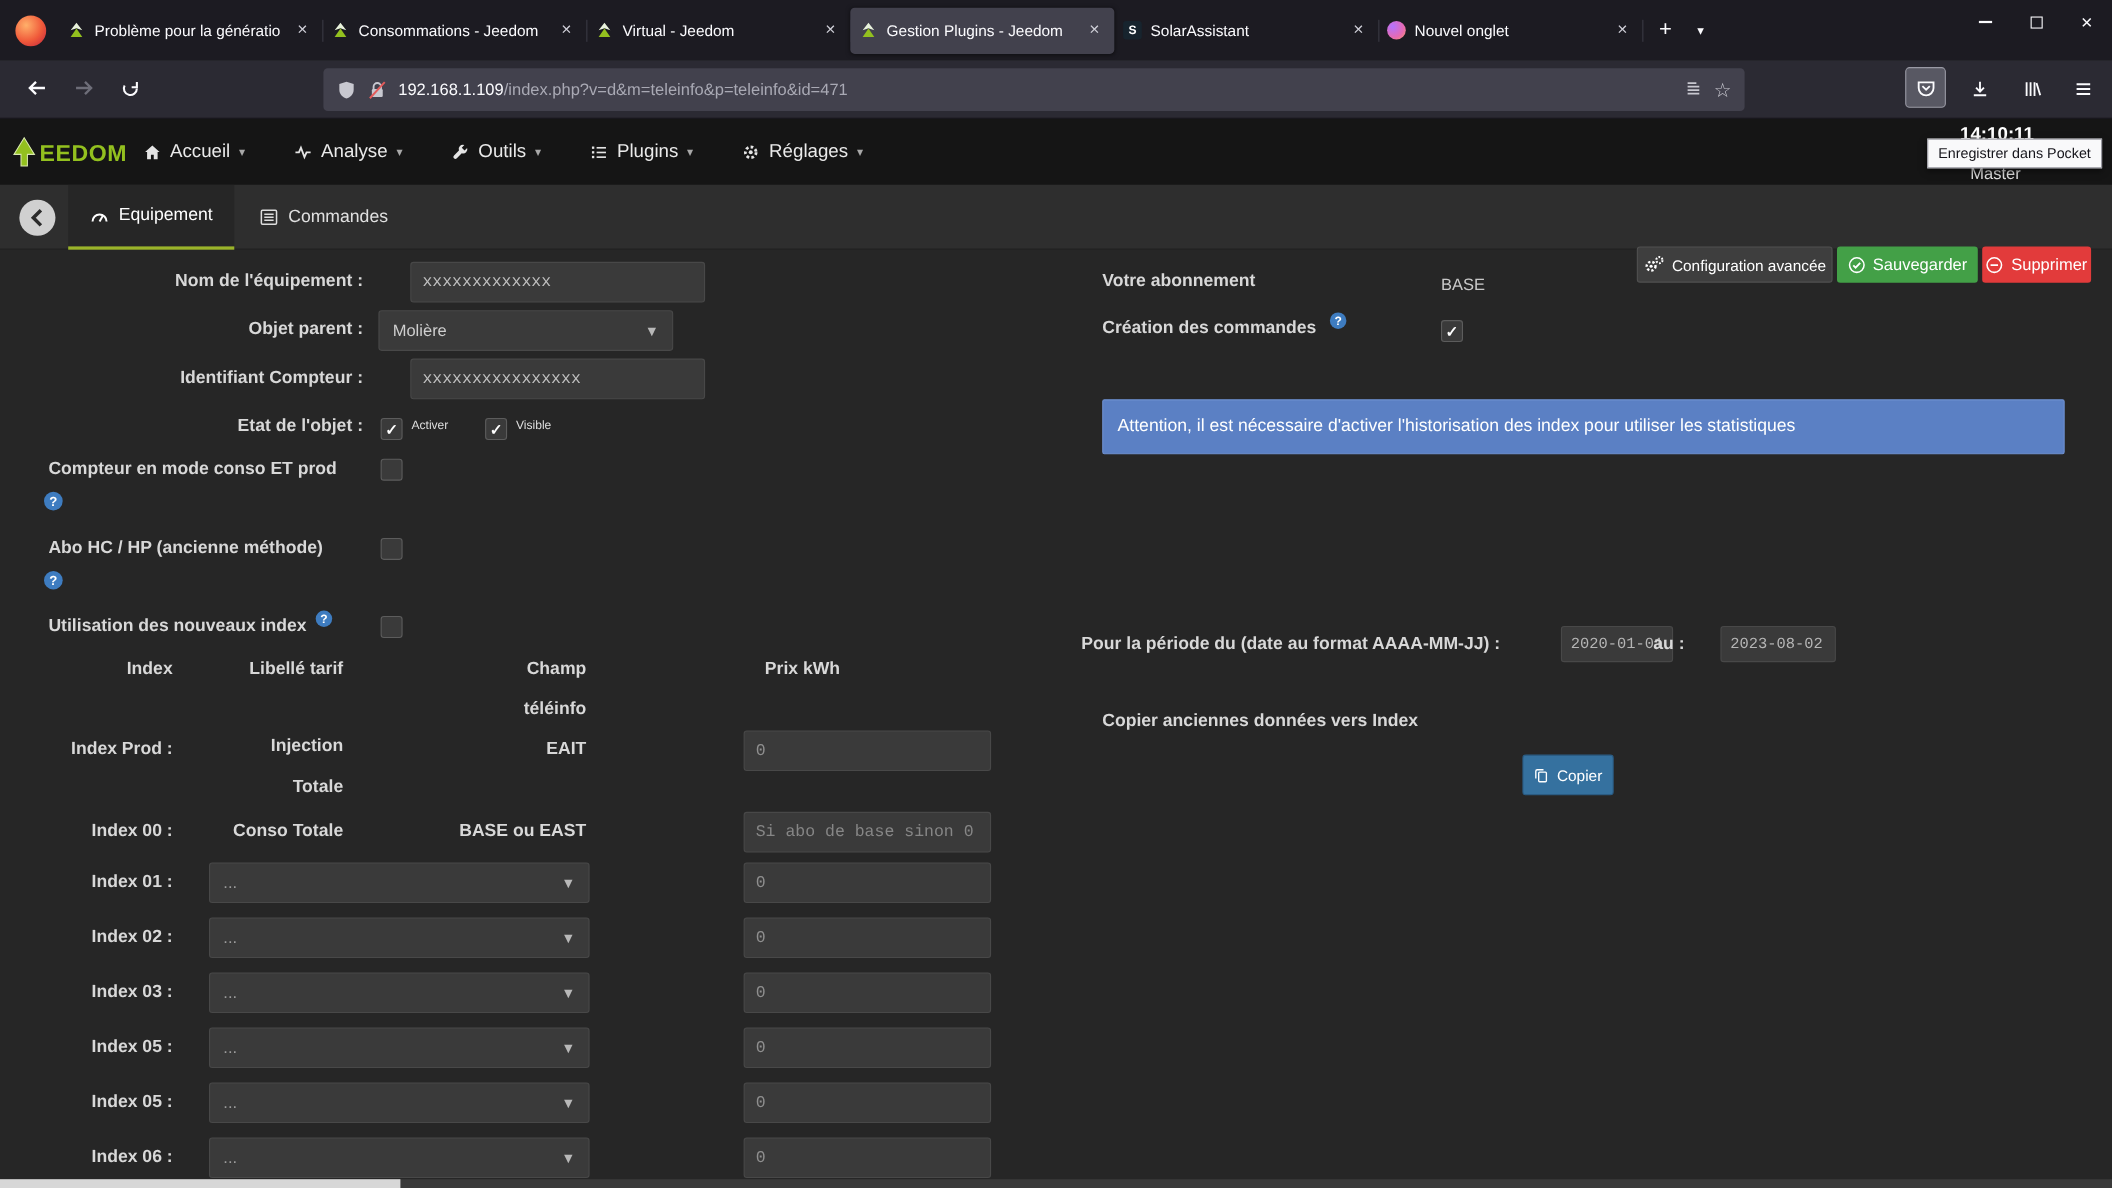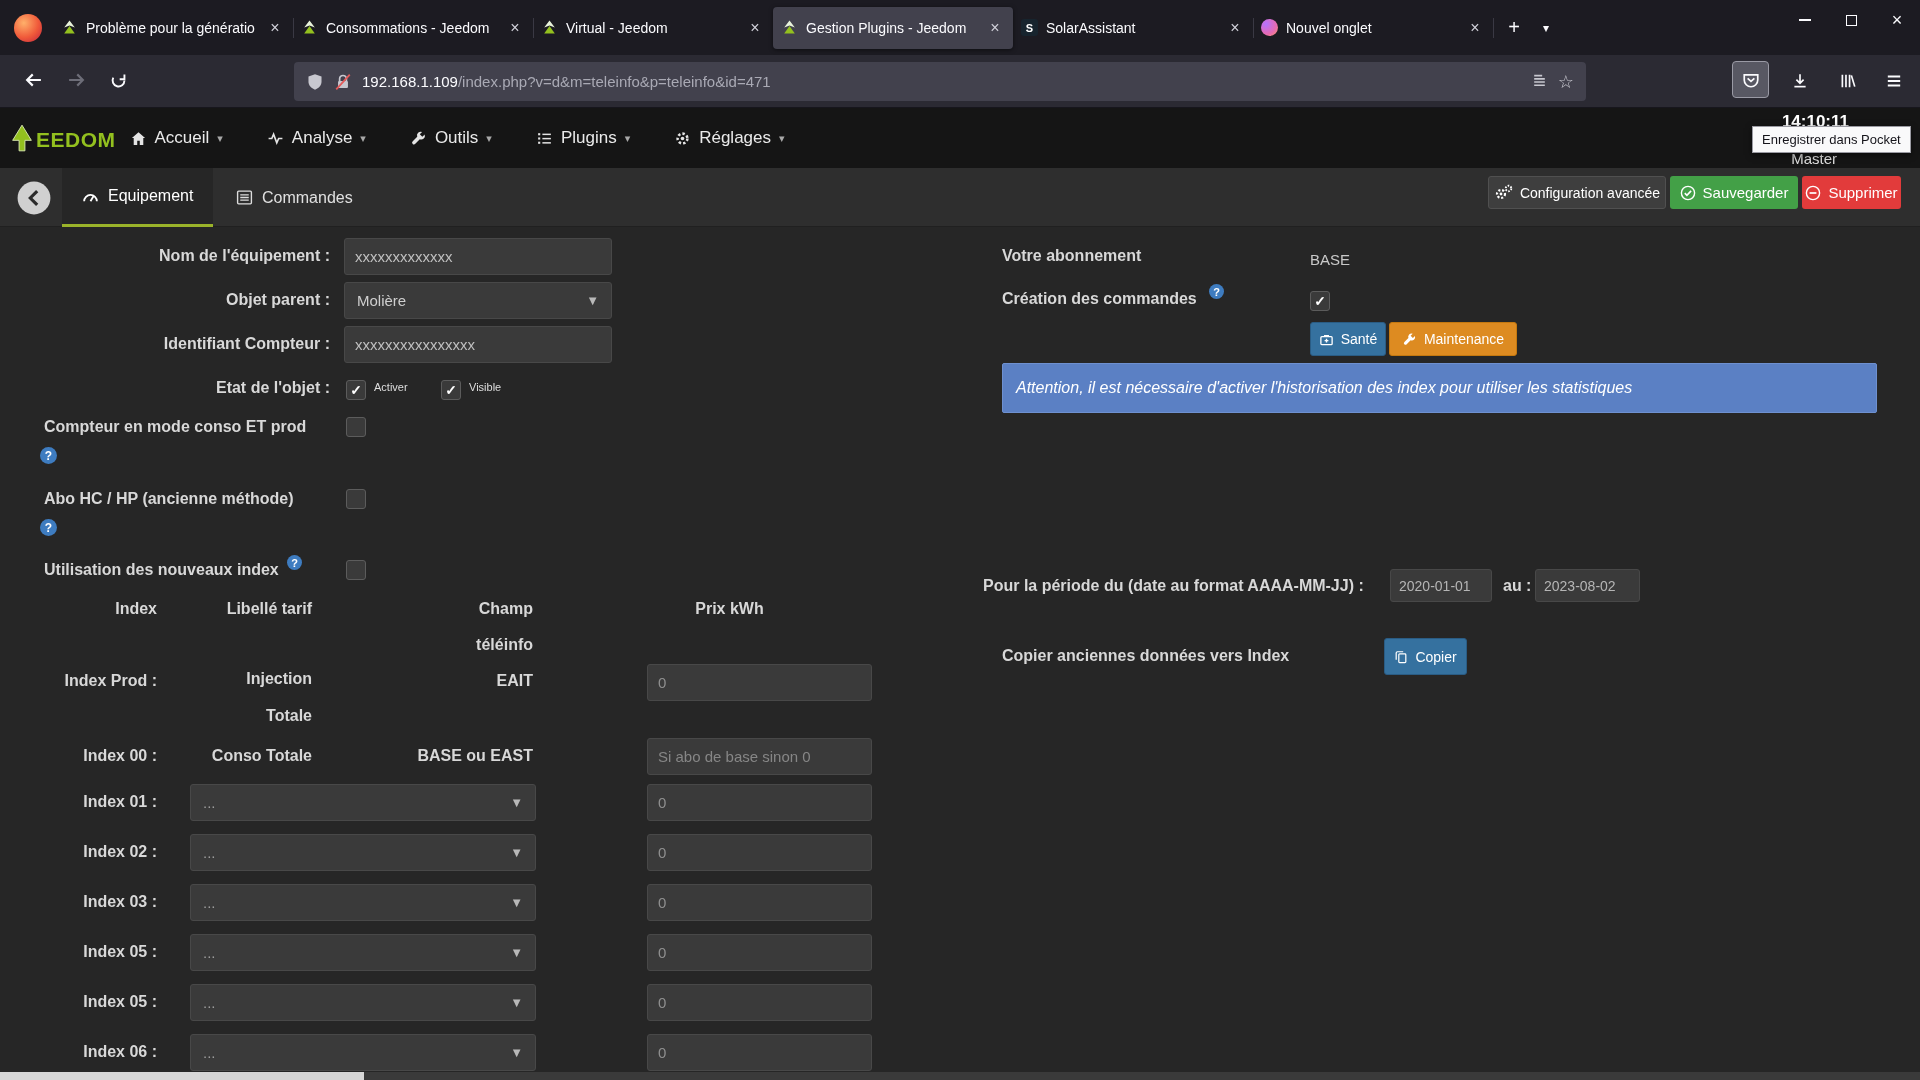--- a/index.html
+++ b/index.html
@@ -49,46 +49,46 @@
   .jitem { display:flex; align-items:center; gap:8px; color:#eaeaea; font-size:17px; }
   .car { color:#a8a8a8; font-size:11px; }
   .jclock { position:absolute; right:71px; top:112px; color:#fff; font-size:17px; font-weight:bold; z-index:10; }
   .jmaster { position:absolute; right:83px; top:150px; color:#dddddd; font-size:15px; z-index:10; }
 
   
   .estrip { position:absolute; left:0; top:168px; width:1920px; height:59px; background:#2e2e2e; border-bottom:1px solid #202020; }
   .eback { position:absolute; left:16px; top:180px; }
   .etab { position:absolute; top:168px; height:59px; display:flex; align-items:center; gap:9px; padding:0 20px; font-size:16px; color:#e0e0e0; }
   .etab.active { background:#262626; color:#fff; border-bottom:3px solid #9ab32a; }
-  .btn { position:absolute; display:flex; align-items:center; justify-content:center; gap:7px; color:#fff; border-radius:3px; font-size:15px; }
+  .btn { position:absolute; display:flex; align-items:center; justify-content:center; gap:7px; color:#fff; border-radius:3px; font-size:15px;margin-top:48px; }
   .btn-cfg { left:1488px; top:176px; width:178px; height:33px; background:#3e3e3e; border:1px solid #505050; font-size:14px; }
   .btn-save { left:1670px; top:176px; width:128px; height:33px; background:#43a047; }
   .btn-del { left:1802px; top:176px; width:99px; height:33px; background:#e23b3b; }
 
   
   .flabel { position:absolute; font-size:16px; font-weight:bold; color:#d8d8d8; text-align:right; }
   .flabel.la { text-align:left; }
   .plain { position:absolute; font-size:11px; color:#dedede; }
   .tin { position:absolute; background:#3a3a3a; border:1px solid #484848; border-radius:3px; color:#bfbfbf; font-size:15px;
-         padding:0 10px; height:37px; font-family:Liberation Sans, sans-serif; outline:none; }
+         padding:0 10px; height:37px; font-family:Liberation Mono, monospace; outline:none;margin-left:29px; }
   .tin::placeholder { color:#868686; }
   .tin.dim { color:#8f8f8f; }
   .tin.sm { height:33px; font-size:14px; padding:0 8px; color:#b5b5b5; }
   .tsel { position:absolute; background:#3a3a3a; border:1px solid #484848; border-radius:3px; height:37px; display:flex;
           align-items:center; justify-content:space-between; padding:0 12px; color:#9c9c9c; font-size:15px; }
   .tsel.val { color:#cfcfcf; }
   .tsel .car { font-size:13px; color:#b8b8b8; }
   .cb { position:absolute; width:20px; height:20px; background:#3a3a3a; border:1px solid #5c5c5c; border-radius:3px;
         display:flex; align-items:center; justify-content:center; color:#fff; font-size:14px; font-weight:bold; }
   .qico { position:absolute; width:17px; height:17px; border-radius:50%; background:#3e7cc0; color:#fff; font-size:12px;
           font-weight:bold; display:flex; align-items:center; justify-content:center; }
   .qico.sm { width:15px; height:15px; font-size:11px; }
   .ptext { position:absolute; font-size:15px; color:#c9c9c9; }
   .alert { position:absolute; left:1002px; top:363px; width:875px; height:50px; background:#5b80c4; border:1px solid #6e90cf;
-           border-radius:2px; color:#fff; font-size:16px; display:flex; align-items:center; padding:0 13px;font-style:italic; }
+           border-radius:2px; color:#fff; font-size:16px; display:flex; align-items:center; padding:0 13px; }
   .btn-sante { left:1310px; top:322px; width:76px; height:34px; background:#35719f; border:1px solid #2a5c84; font-size:14px; }
   .btn-maint { left:1389px; top:322px; width:128px; height:34px; background:#dd8b21; border:1px solid #c4780f; font-size:14px; }
   .btn-copy { left:1384px; top:638px; width:83px; height:37px; background:#35719f; border:1px solid #2a5c84; font-size:14px; }
 
   
   .hscroll { position:absolute; left:0; top:1072px; width:1920px; height:8px; background:#3a3a3a; }
   .hthumb { position:absolute; left:0; top:0; width:364px; height:8px; background:#d7d7d7; }
 </style>
 </head>
 <body>

